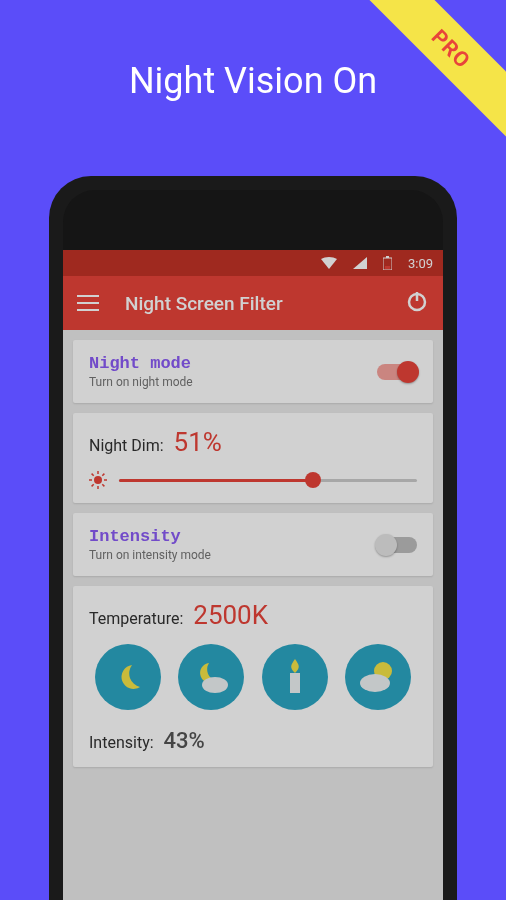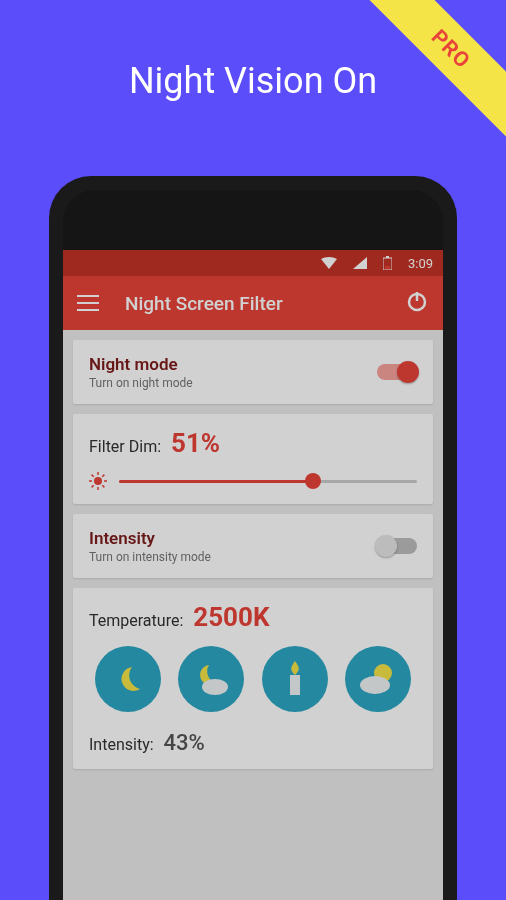--- a/index.html
+++ b/index.html
@@ -129,33 +129,33 @@
   .power-icon { margin-left: auto; }
   .content { padding: 0; }
   .card {
     background: #fff;
     margin: 10px 10px 0 10px;
     border-radius: 2px;
     padding: 14px 16px;
     box-shadow: 0 1px 2px rgba(0,0,0,0.12);
   }
   .card-header-row { display: flex; align-items: center; justify-content: space-between; }
-  .card-title { font-size: 17px; font-weight: 600; color: #7f1d1d; }
+  .card-title { font-size: 17px; font-weight: 600; color: #8b5cf6; font-family: Liberation Mono, monospace; }
   .card-sub { font-size: 12px; color: #777; margin-top: 2px; }
   .switch {
     width: 40px; height: 16px; border-radius: 8px; position: relative;
   }
   .switch-on { background: #f7a39d; }
   .switch-on .knob { background: #e8443a; right: -2px; }
   .switch-off { background: #bdbdbd; }
   .switch-off .knob { background: #e6e6e6; left: -2px; }
   .knob { position: absolute; top: -3px; width: 22px; height: 22px; border-radius: 50%; box-shadow: 0 1px 2px rgba(0,0,0,0.3); }
   .metric-row { display: flex; align-items: baseline; gap: 10px; }
   .metric-label { font-size: 16px; color: #333; }
-  .metric-value { font-size: 26px; color: #e8443a; font-weight: 700; }
+  .metric-value { font-size: 26px; color: #e8443a; font-weight: 400; }
   .metric-value-dark { font-size: 22px; color: #555; font-weight: 500; }
   .slider-row { display: flex; align-items: center; gap: 12px; margin-top: 14px; }
   .slider-track {
     flex: 1; height: 3px; background: #ccc; position: relative; border-radius: 2px;
   }
   .slider-fill { position: absolute; left: 0; top: 0; height: 100%; background: #e8443a; border-radius: 2px; width: 65%; }
   .slider-thumb { position: absolute; top: 50%; left: 65%; transform: translate(-50%, -50%); width: 16px; height: 16px; border-radius: 50%; background: #e8443a; }
   .icon-row { display: flex; justify-content: space-around; margin-top: 14px; gap: 6px; }
   .temp-icon {
     width: 66px; height: 66px; border-radius: 50%; background: #2ba7c4;
@@ -219,21 +219,21 @@
               <div class="card-sub">Turn on night mode</div>
             </div>
             <div class="switch switch-on">
               <div class="knob"></div>
             </div>
           </div>
         </div>
 
         <div class="card">
           <div class="metric-row">
-            <span class="metric-label">Filter Dim:</span>
+            <span class="metric-label">Night Dim:</span>
             <span class="metric-value">51%</span>
           </div>
           <div class="slider-row">
             <svg width="18" height="18" viewBox="0 0 18 18">
                 <circle cx="9" cy="9" r="4" fill="#e8443a"></circle>
                 <g stroke="#e8443a" stroke-width="1.5">
                   <line x1="9" y1="0" x2="9" y2="3"></line>
                   <line x1="9" y1="15" x2="9" y2="18"></line>
                   <line x1="0" y1="9" x2="3" y2="9"></line>
                   <line x1="15" y1="9" x2="18" y2="9"></line>

